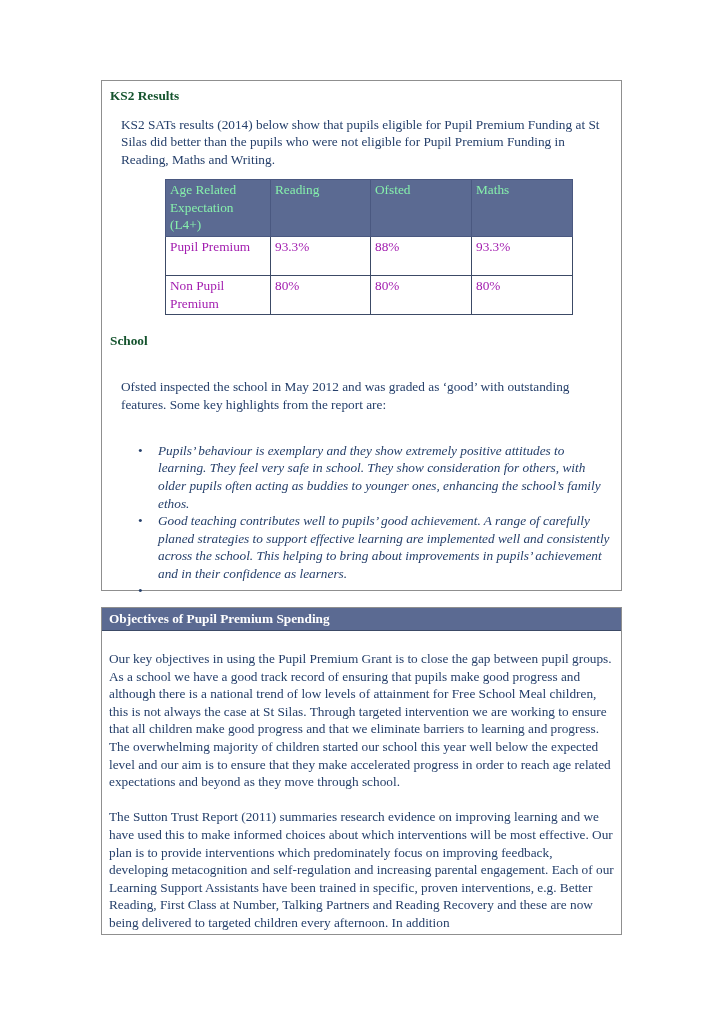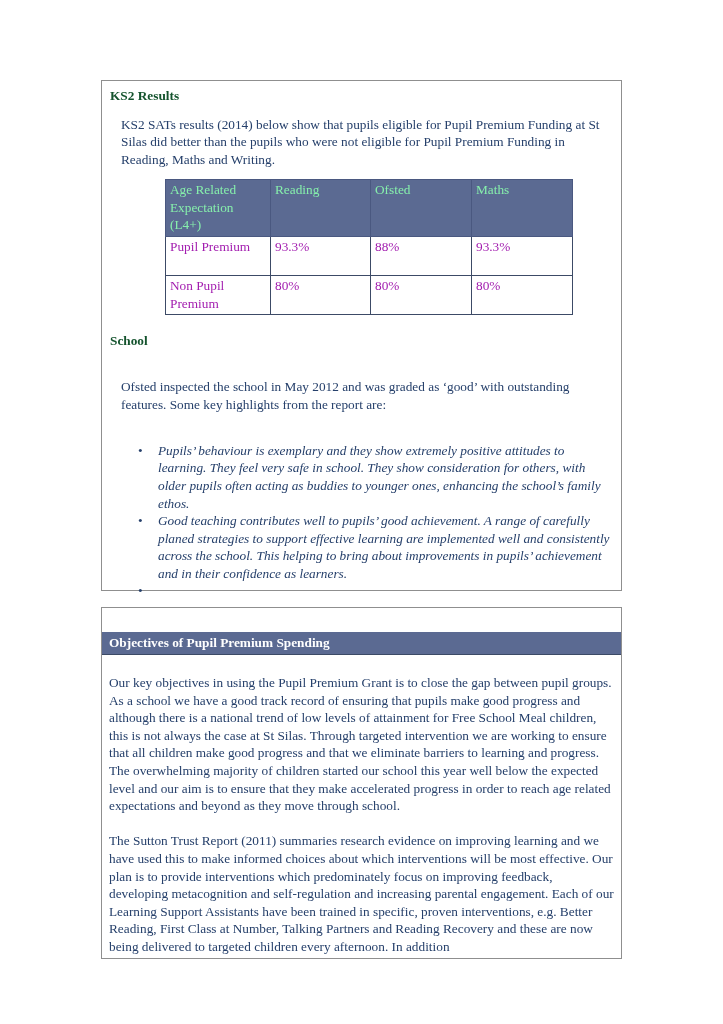--- a/index.html
+++ b/index.html
@@ -127,21 +127,20 @@
 
   
   .bar-title {
     background: #5b6a92;
     color: #ffffff;
     font-weight: bold;
     font-size: 13.3px;
     line-height: 17px;
     padding: 2px 7px 3px 7px;
     border-bottom: 1px solid #3c4a66;
-    margin-top: 24px;
   }
   .obj-body {
     padding: 19px 7px 2px 7px;
   }
   .obj-body .para { margin: 0; }
   .obj-gap { height: 17.6px; }
 </style>
 </head>
 <body>
 

